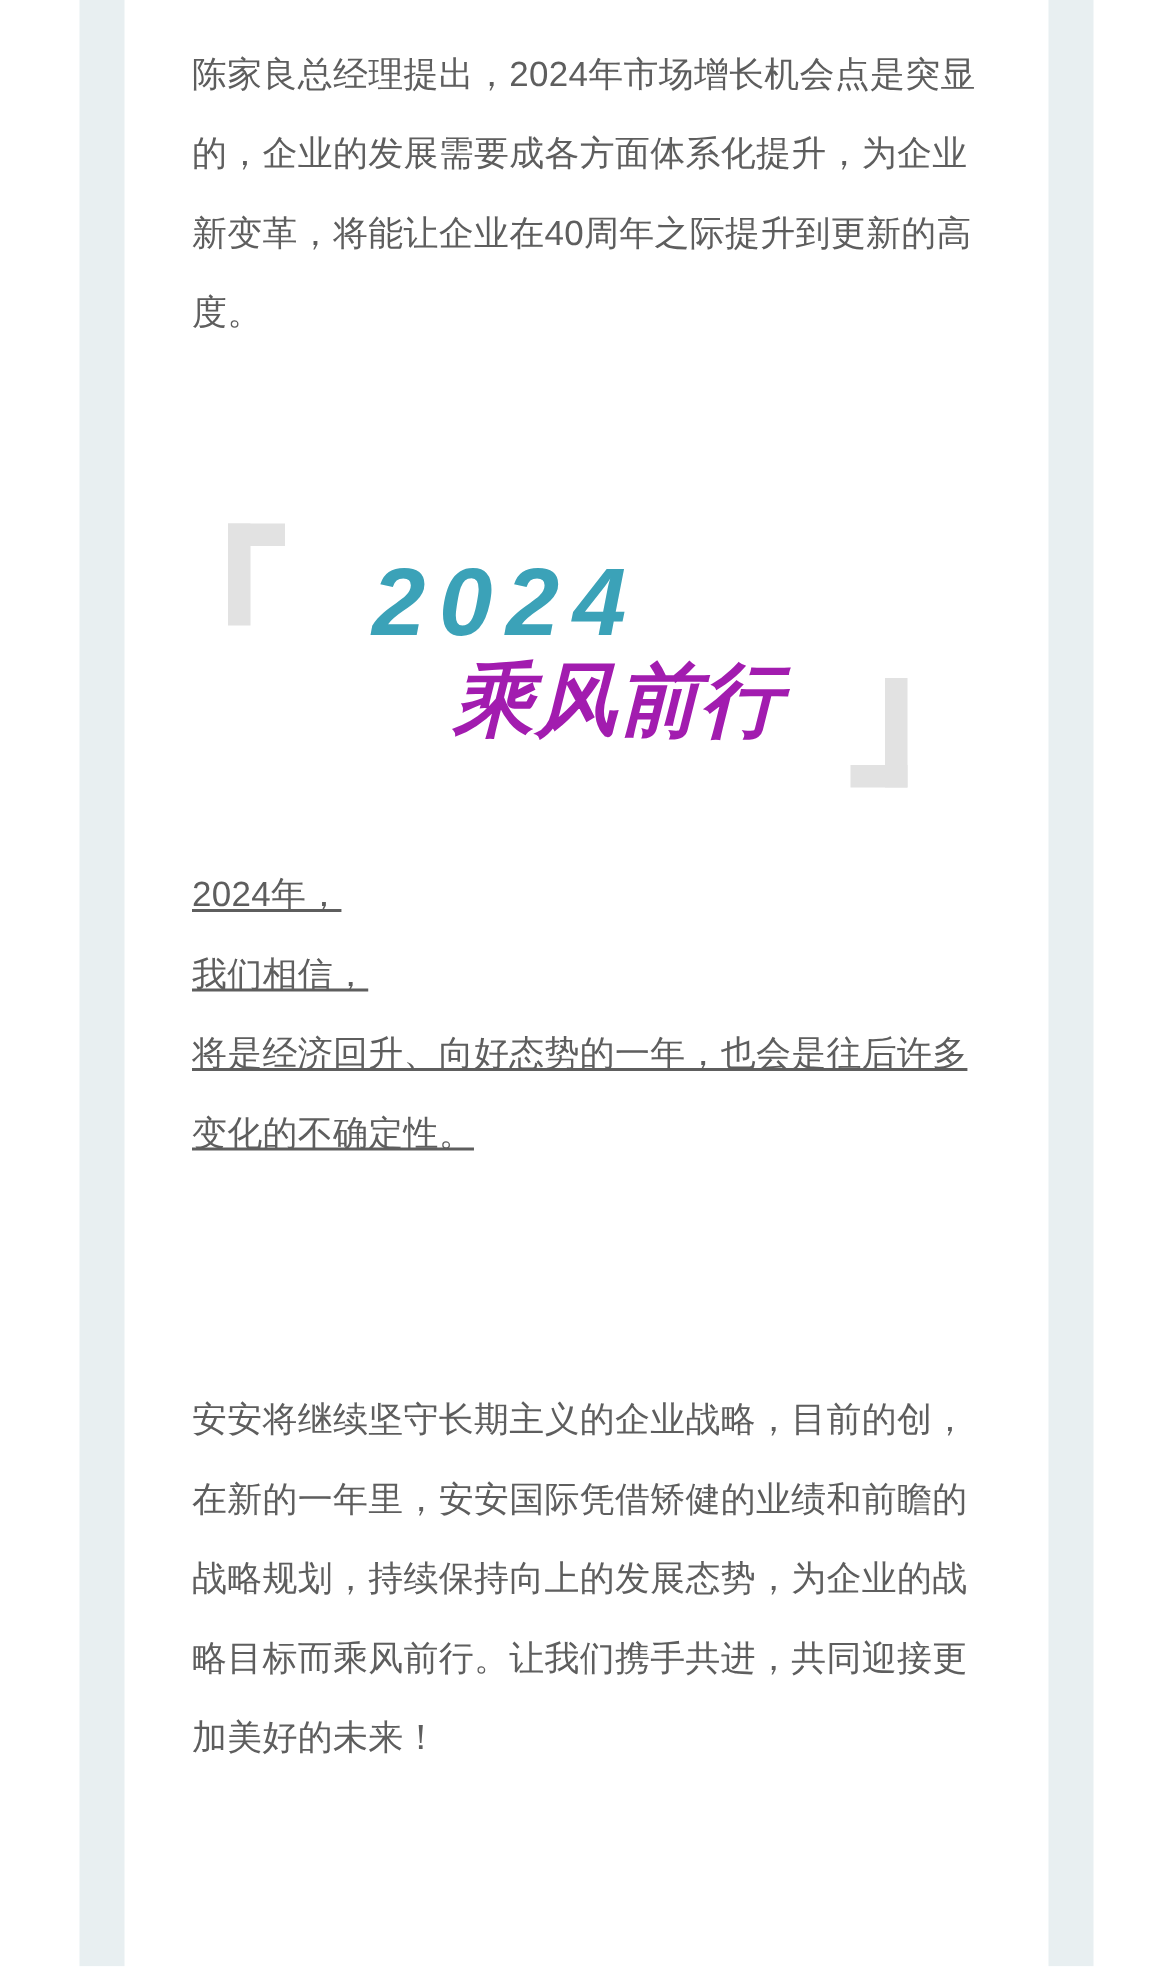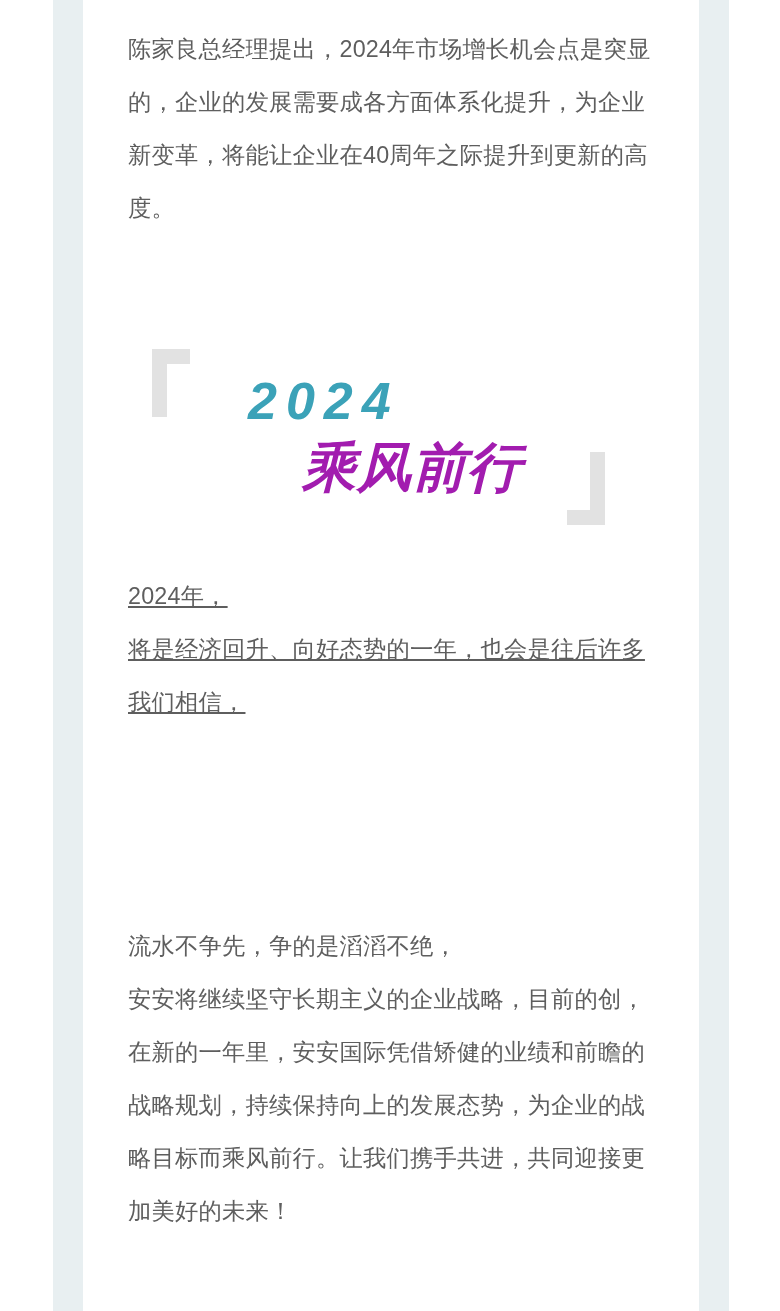--- a/index.html
+++ b/index.html
@@ -48,21 +48,21 @@
     position: absolute;
     left: 567px; top: 452px;
     width: 38px; height: 73px;
     border-bottom: 15px solid #e2e2e2;
     border-right: 15px solid #e2e2e2;
   }
   .heading-year {
     position: absolute;
     left: 248px; top: 374px;
     color: #3ba2b8;
-    font-size: 52px;
+    font-size: 64px;
     line-height: 54px;
     font-weight: bold;
     font-style: italic;
     letter-spacing: 9px;
     white-space: nowrap;
   }
   .heading-slogan {
     position: absolute;
     left: 302px; top: 436px;
     color: #a21caf;
@@ -91,26 +91,26 @@
 
   <div class="heading">
     <div class="bracket-open"></div>
     <div class="heading-year">2024</div>
     <div class="heading-slogan">乘风前行</div>
     <div class="bracket-close"></div>
   </div>
 
   <section class="para para2">
     <div class="line">2024年，</div>
+    <div class="line">我们相信，</div>
     <div class="line">将是经济回升、向好态势的一年，也会是往后许多</div>
-    <div class="line">我们相信，</div>
+    <div class="line">变化的不确定性。</div>
   </section>
 
   <section class="para para3">
-    <div class="line">流水不争先，争的是滔滔不绝，</div>
     <div class="line">安安将继续坚守长期主义的企业战略，目前的创，</div>
     <div class="line">在新的一年里，安安国际凭借矫健的业绩和前瞻的</div>
     <div class="line">战略规划，持续保持向上的发展态势，为企业的战</div>
     <div class="line">略目标而乘风前行。让我们携手共进，共同迎接更</div>
     <div class="line">加美好的未来！</div>
   </section>
 
 </div>
 
 </body></html>

